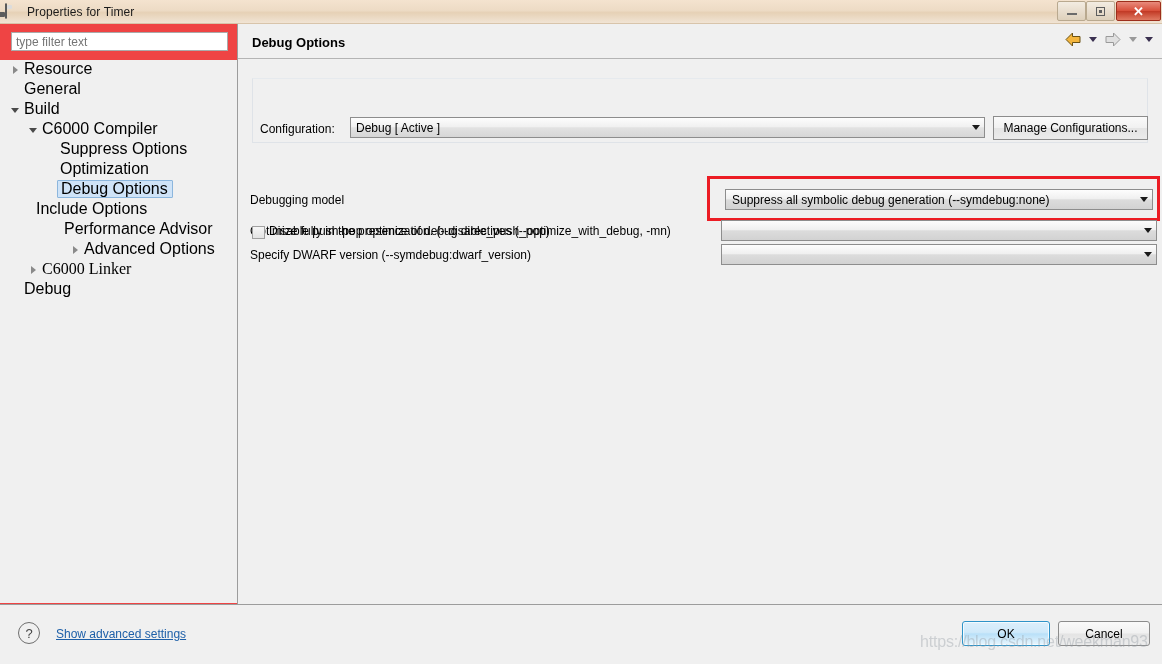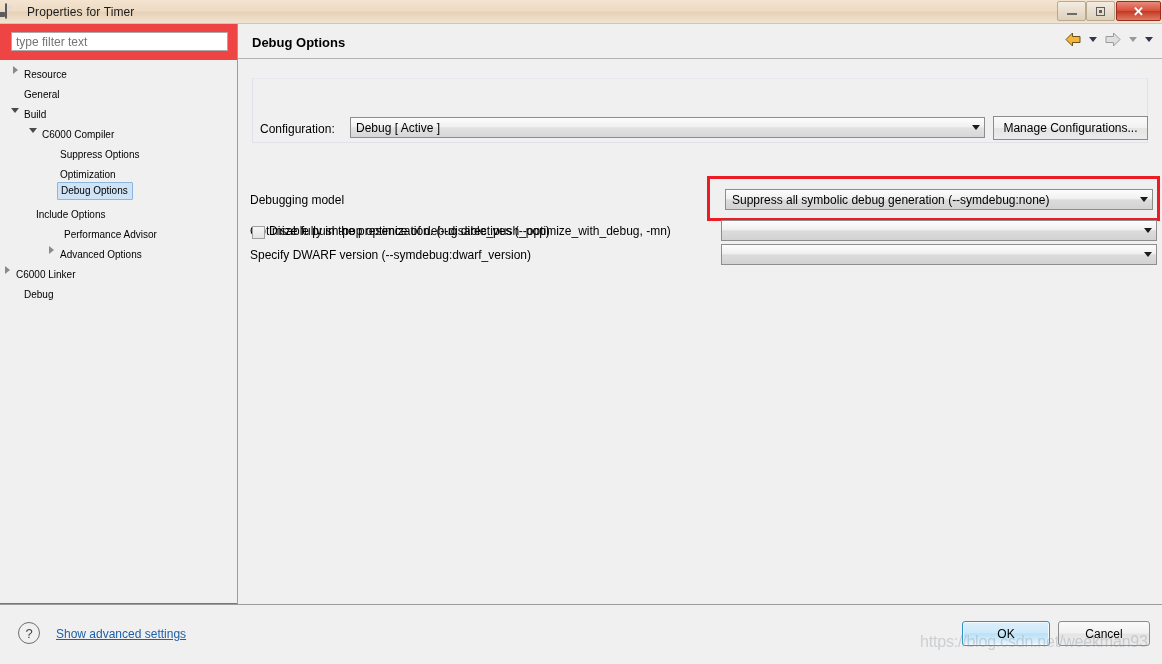--- a/index.html
+++ b/index.html
@@ -117,22 +117,22 @@
   }
   .tree {
     position: absolute; left: 0; top: 36px;
     width: 237px; height: 543px;
     background: #f0f0f0;
     overflow: hidden;
   }
   .tree-row {
     height: 20px;
     display: flex;
-    align-items: flex-end;
-    font-size: 10px;
+    align-items: flex-start;
+    font-size: 16px;
     color: #000;
     white-space: nowrap;
   }
   .twisty {
     width: 14px; height: 20px;
     display: flex; align-items: center; justify-content: center;
     flex: none;
   }
   .tri-right {
     width: 0; height: 0;
@@ -396,27 +396,27 @@
             <span class="tree-label">Debug Options</span>
           </div>
           <div class="tree-row" style="padding-left: 20px;">
             <span class="twisty"></span>
             <span class="tree-label">Include Options</span>
           </div>
           <div class="tree-row" style="padding-left: 48px;">
             <span class="twisty"></span>
             <span class="tree-label">Performance Advisor</span>
           </div>
-          <div class="tree-row" style="padding-left: 44px;">
+          <div class="tree-row" style="padding-left: 44px; margin-left: 24px;">
             <span class="twisty">
               <span class="tri-right"></span>
             </span>
             <span class="tree-label">Advanced Options</span>
           </div>
-          <div class="tree-row" style="">
+          <div class="tree-row" style="padding-left: 26px; font-family: Liberation Serif, serif;">
             <span class="twisty">
               <span class="tri-right"></span>
             </span>
             <span class="tree-label">C6000 Linker</span>
           </div>
           <div class="tree-row" style="padding-left: 8px;">
             <span class="twisty"></span>
             <span class="tree-label">Debug</span>
           </div>
         </div>

